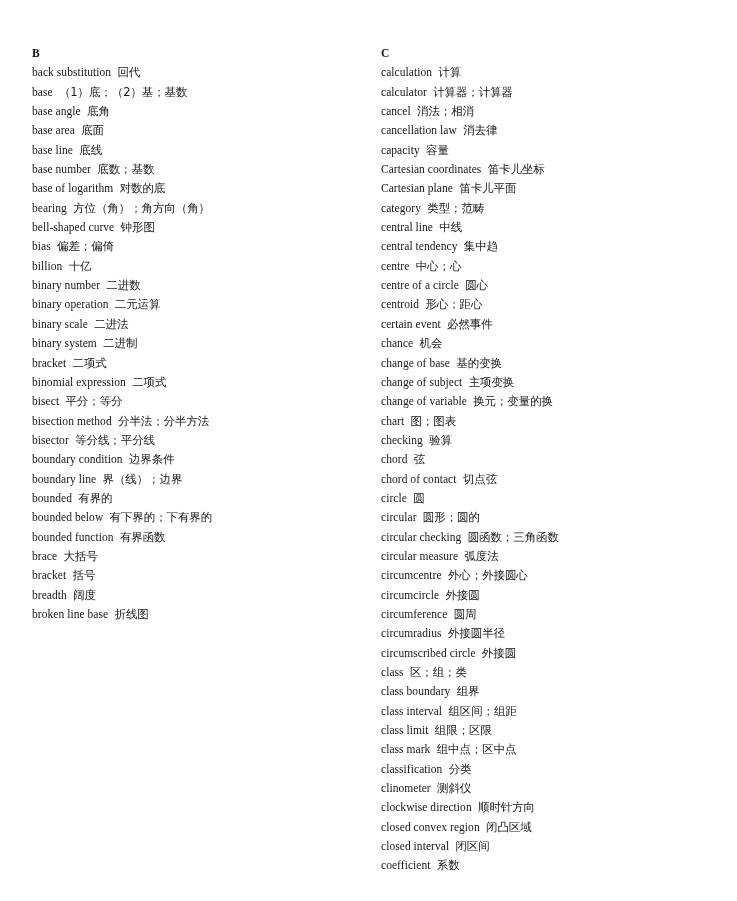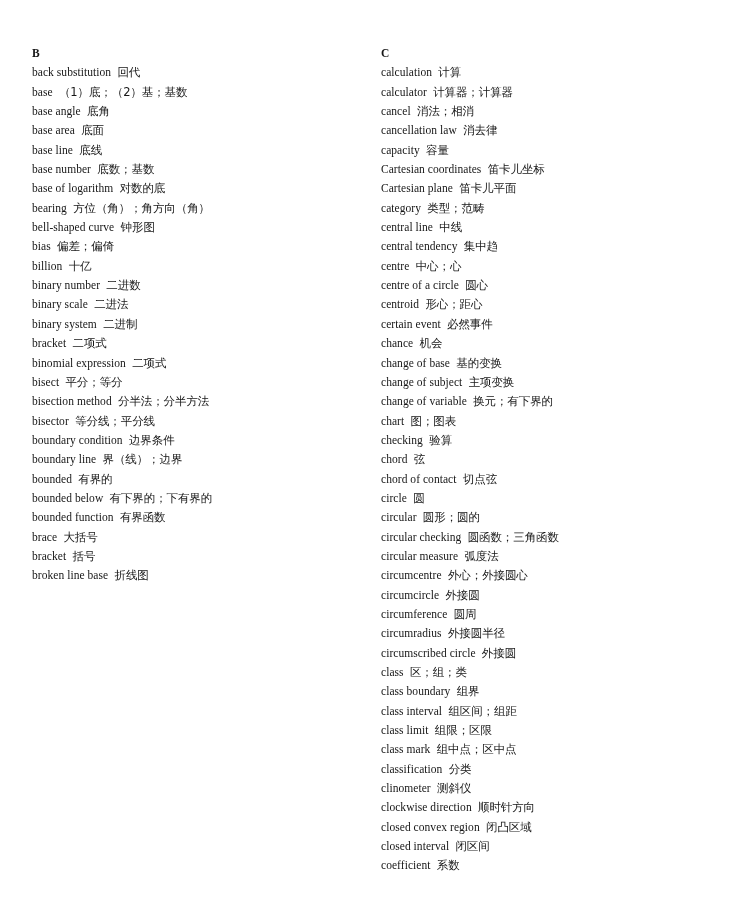--- a/index.html
+++ b/index.html
@@ -79,34 +79,36 @@
           <div class="entry"><span class="term">base angle</span><span class="gloss">底角</span></div>
           <div class="entry"><span class="term">base area</span><span class="gloss">底面</span></div>
           <div class="entry"><span class="term">base line</span><span class="gloss">底线</span></div>
           <div class="entry"><span class="term">base number</span><span class="gloss">底数；基数</span></div>
           <div class="entry"><span class="term">base of logarithm</span><span class="gloss">对数的底</span></div>
           <div class="entry"><span class="term">bearing</span><span class="gloss">方位（角）；角方向（角）</span></div>
           <div class="entry"><span class="term">bell-shaped curve</span><span class="gloss">钟形图</span></div>
           <div class="entry"><span class="term">bias</span><span class="gloss">偏差；偏倚</span></div>
           <div class="entry"><span class="term">billion</span><span class="gloss">十亿</span></div>
           <div class="entry"><span class="term">binary number</span><span class="gloss">二进数</span></div>
+          <div class="entry"><span class="term">binary operation</span><span class="gloss">二元运算</span></div>
           <div class="entry"><span class="term">binary scale</span><span class="gloss">二进法</span></div>
           <div class="entry"><span class="term">binary system</span><span class="gloss">二进制</span></div>
           <div class="entry"><span class="term">bracket</span><span class="gloss">二项式</span></div>
           <div class="entry"><span class="term">binomial expression</span><span class="gloss">二项式</span></div>
           <div class="entry"><span class="term">bisect</span><span class="gloss">平分；等分</span></div>
           <div class="entry"><span class="term">bisection method</span><span class="gloss">分半法；分半方法</span></div>
           <div class="entry"><span class="term">bisector</span><span class="gloss">等分线；平分线</span></div>
           <div class="entry"><span class="term">boundary condition</span><span class="gloss">边界条件</span></div>
           <div class="entry"><span class="term">boundary line</span><span class="gloss">界（线）；边界</span></div>
           <div class="entry"><span class="term">bounded</span><span class="gloss">有界的</span></div>
           <div class="entry"><span class="term">bounded below</span><span class="gloss">有下界的；下有界的</span></div>
           <div class="entry"><span class="term">bounded function</span><span class="gloss">有界函数</span></div>
           <div class="entry"><span class="term">brace</span><span class="gloss">大括号</span></div>
           <div class="entry"><span class="term">bracket</span><span class="gloss">括号</span></div>
+          <div class="entry"><span class="term">breadth</span><span class="gloss">阔度</span></div>
           <div class="entry"><span class="term">broken line base</span><span class="gloss">折线图</span></div>
         </div>
     </div>
 
     <div class="column right">
       <div class="section-letter">C</div>
       <div class="entries">
           <div class="entry"><span class="term">calculation</span><span class="gloss">计算</span></div>
           <div class="entry"><span class="term">calculator</span><span class="gloss">计算器；计算器</span></div>
           <div class="entry"><span class="term">cancel</span><span class="gloss">消法；相消</span></div>
@@ -117,21 +119,21 @@
           <div class="entry"><span class="term">category</span><span class="gloss">类型；范畴</span></div>
           <div class="entry"><span class="term">central line</span><span class="gloss">中线</span></div>
           <div class="entry"><span class="term">central tendency</span><span class="gloss">集中趋</span></div>
           <div class="entry"><span class="term">centre</span><span class="gloss">中心；心</span></div>
           <div class="entry"><span class="term">centre of a circle</span><span class="gloss">圆心</span></div>
           <div class="entry"><span class="term">centroid</span><span class="gloss">形心；距心</span></div>
           <div class="entry"><span class="term">certain event</span><span class="gloss">必然事件</span></div>
           <div class="entry"><span class="term">chance</span><span class="gloss">机会</span></div>
           <div class="entry"><span class="term">change of base</span><span class="gloss">基的变换</span></div>
           <div class="entry"><span class="term">change of subject</span><span class="gloss">主项变换</span></div>
-          <div class="entry"><span class="term">change of variable</span><span class="gloss">换元；有下界的</span></div>
+          <div class="entry"><span class="term">change of variable</span><span class="gloss">换元；变量的换</span></div>
           <div class="entry"><span class="term">chart</span><span class="gloss">图；图表</span></div>
           <div class="entry"><span class="term">checking</span><span class="gloss">验算</span></div>
           <div class="entry"><span class="term">chord</span><span class="gloss">弦</span></div>
           <div class="entry"><span class="term">chord of contact</span><span class="gloss">切点弦</span></div>
           <div class="entry"><span class="term">circle</span><span class="gloss">圆</span></div>
           <div class="entry"><span class="term">circular</span><span class="gloss">圆形；圆的</span></div>
           <div class="entry"><span class="term">circular checking</span><span class="gloss">圆函数；三角函数</span></div>
           <div class="entry"><span class="term">circular measure</span><span class="gloss">弧度法</span></div>
           <div class="entry"><span class="term">circumcentre</span><span class="gloss">外心；外接圆心</span></div>
           <div class="entry"><span class="term">circumcircle</span><span class="gloss">外接圆</span></div>

